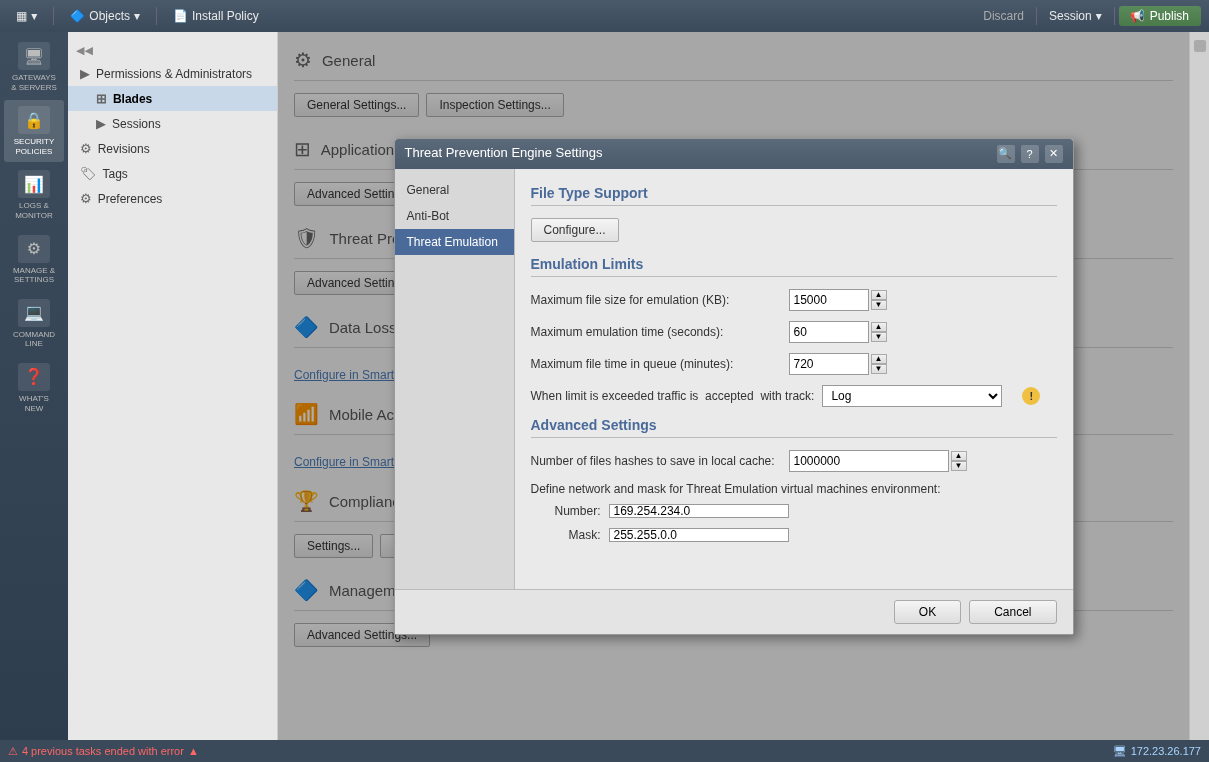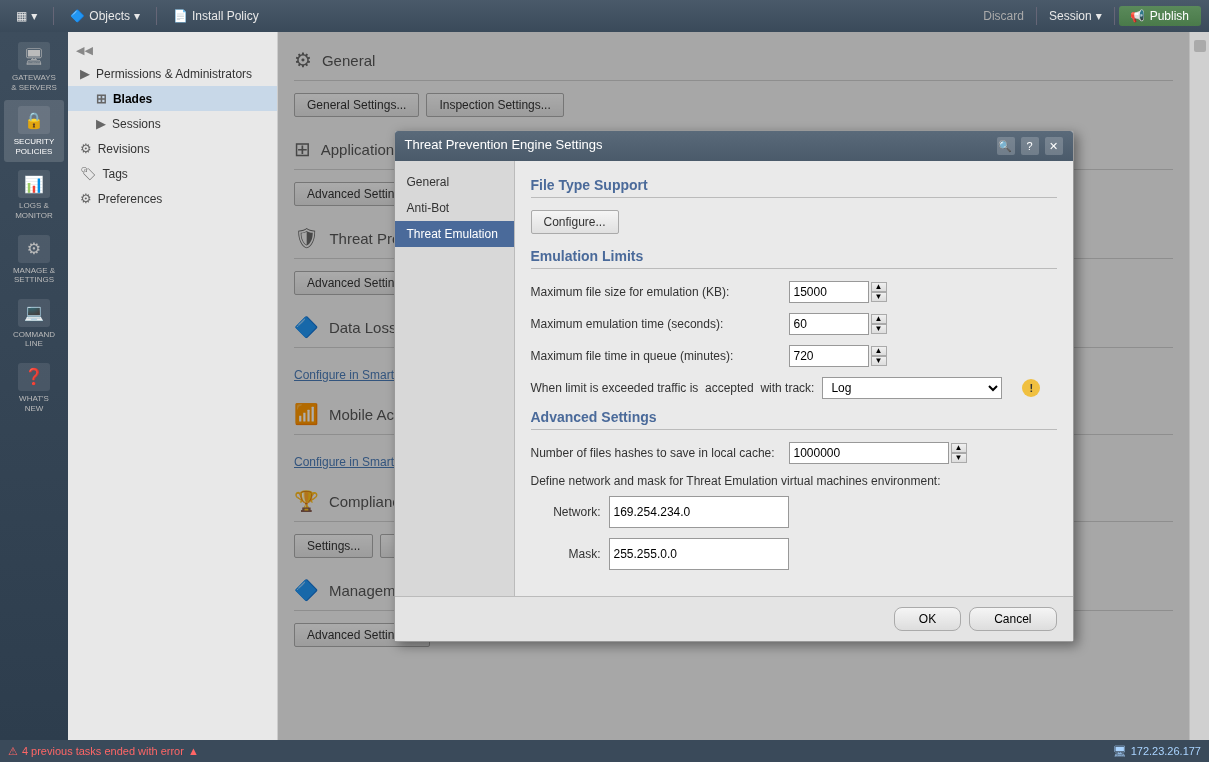--- a/index.html
+++ b/index.html
@@ -308,21 +308,21 @@
       justify-content: flex-end;
       gap: 8px;
       padding: 10px 16px;
       border-top: 1px solid #bbb;
       background: #e4e4e4;
     }
     .modal-btn {
       padding: 4px 24px;
       background: linear-gradient(to bottom, #f5f5f5, #ddd);
       border: 1px solid #aaa;
-      border-radius: 8px;
+      border-radius: 3px;
       cursor: pointer;
       font-size: 12px;
     }
     .configure-btn {
       padding: 4px 12px;
       background: linear-gradient(to bottom, #f5f5f5, #e0e0e0);
       border: 1px solid #aaa;
       border-radius: 2px;
       cursor: pointer;
       font-size: 12px;
@@ -336,21 +336,21 @@
     }
     .network-label {
       font-size: 12px;
       color: #333;
       width: 70px;
       text-align: right;
       margin-right: 8px;
     }
     .network-input {
       width: 180px;
-      height: 32px;
+      height: 14px;
       border: 1px solid #999;
       padding: 2px 4px;
       font-size: 12px;
       background: #fff;
     }
   </style>
 </head>
 <body>
 
 <div class="topbar">
@@ -589,21 +589,21 @@
               <div class="spin-wrapper">
                 <input class="modal-input modal-input-wide" type="text" value="1000000" style="">
                 <div class="spin-btns">
                   <div class="spin-btn">▲</div>
                   <div class="spin-btn">▼</div>
                 </div>
               </div>
             </div>
             <div style="font-size:12px;color:#333;margin-bottom:8px;">Define network and mask for Threat Emulation virtual machines environment:</div>
             <div class="network-field">
-              <span class="network-label">Network:</span>
+              <span class="network-label">Number:</span>
               <input class="network-input" type="text" value="169.254.234.0" style="">
             </div>
             <div class="network-field">
               <span class="network-label">Mask:</span>
               <input class="network-input" type="text" value="255.255.0.0" style="">
             </div>
           </div>
         </div>
 
         <div class="modal-footer">

